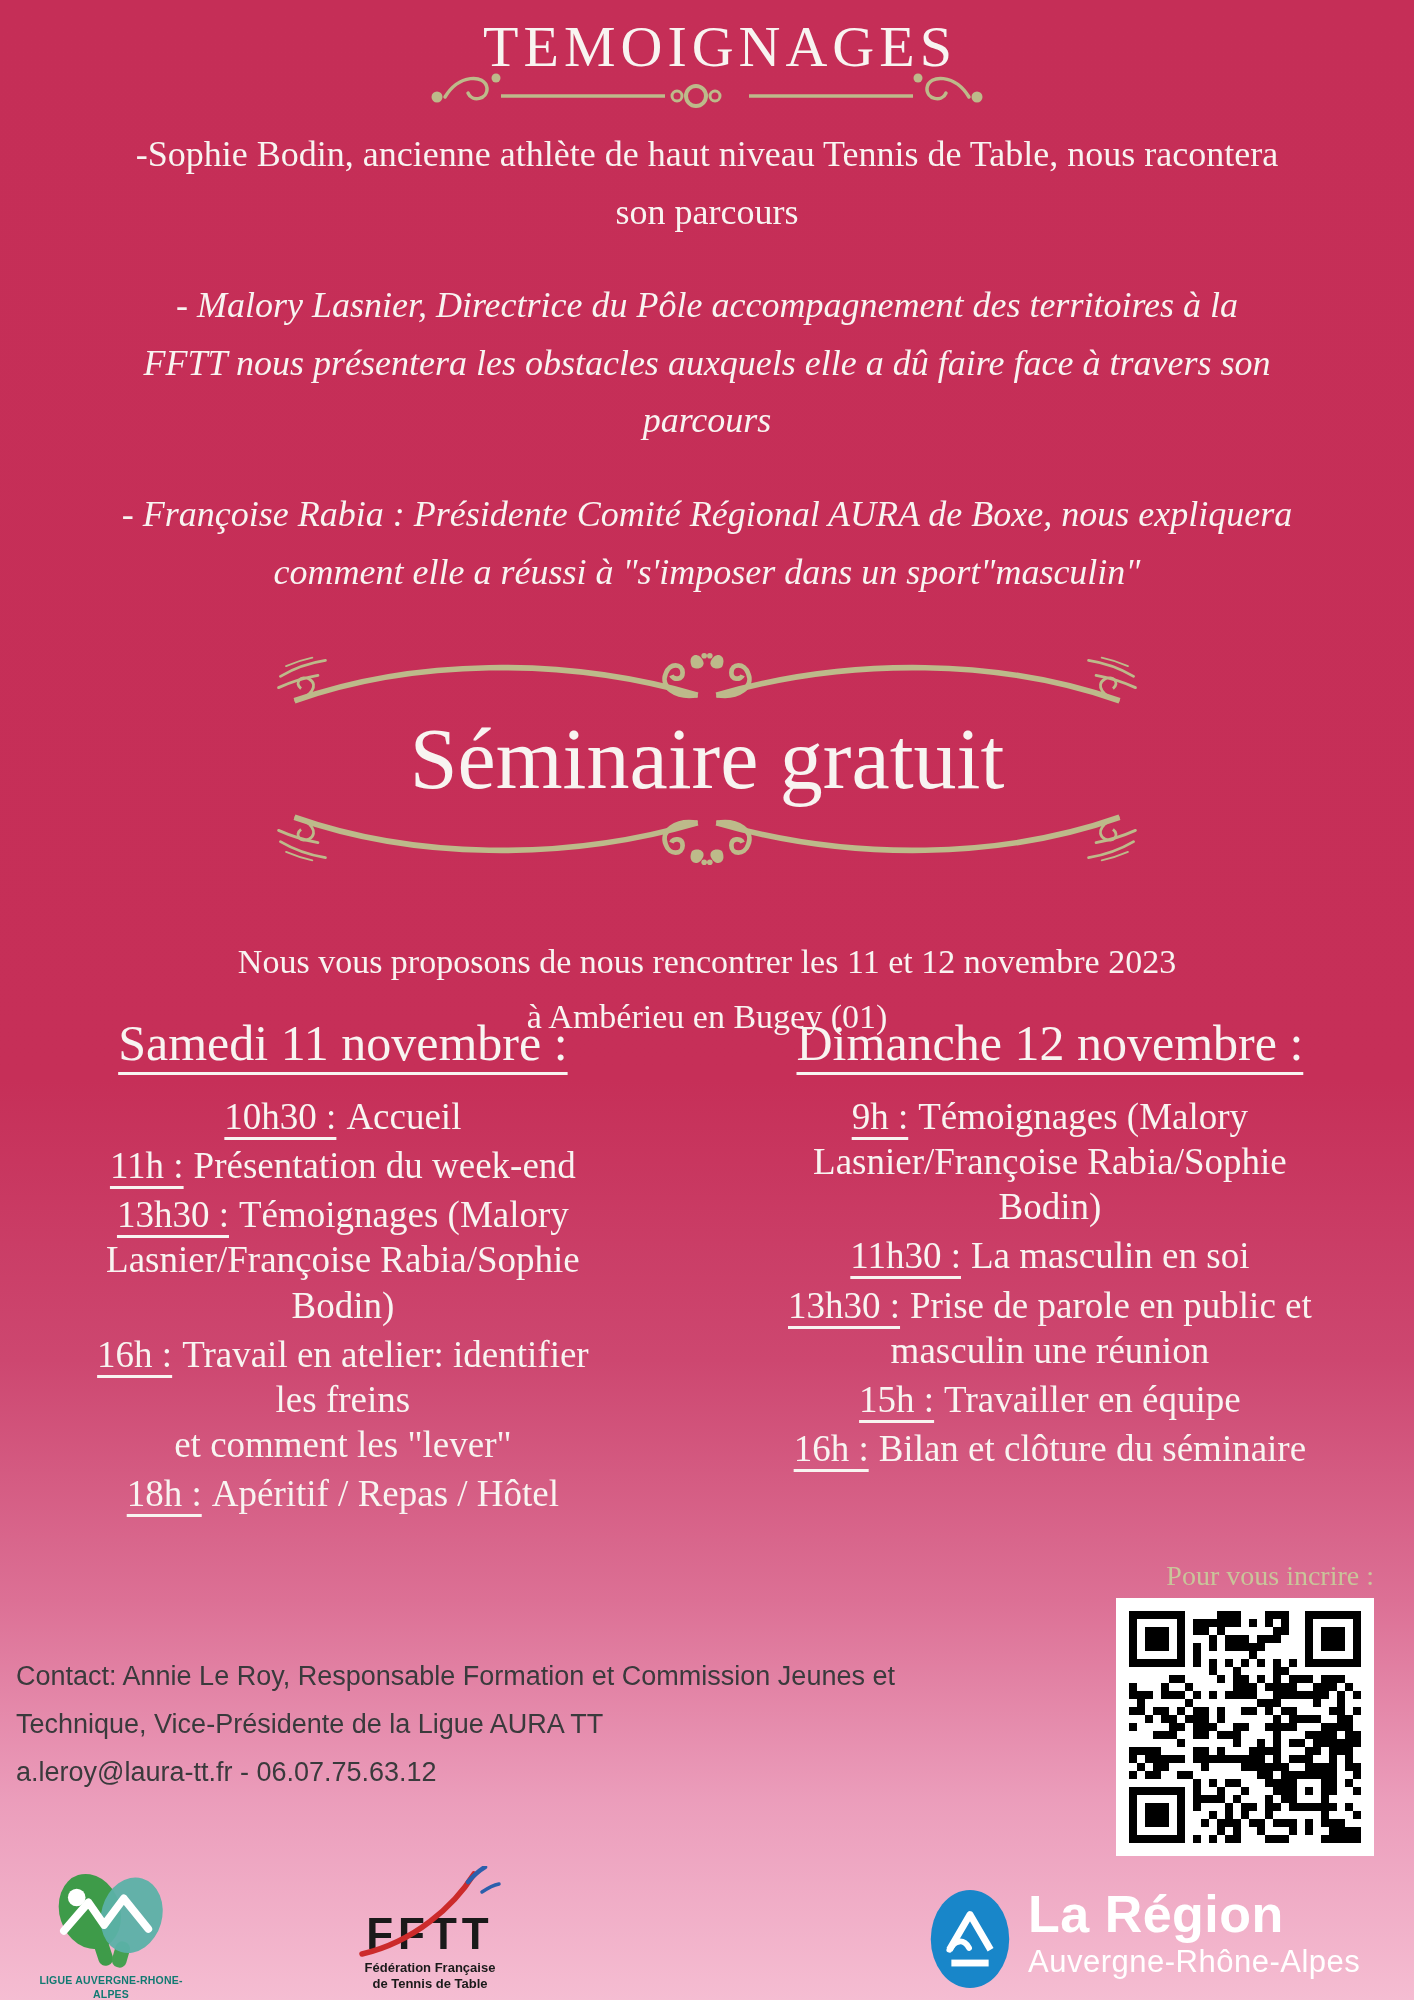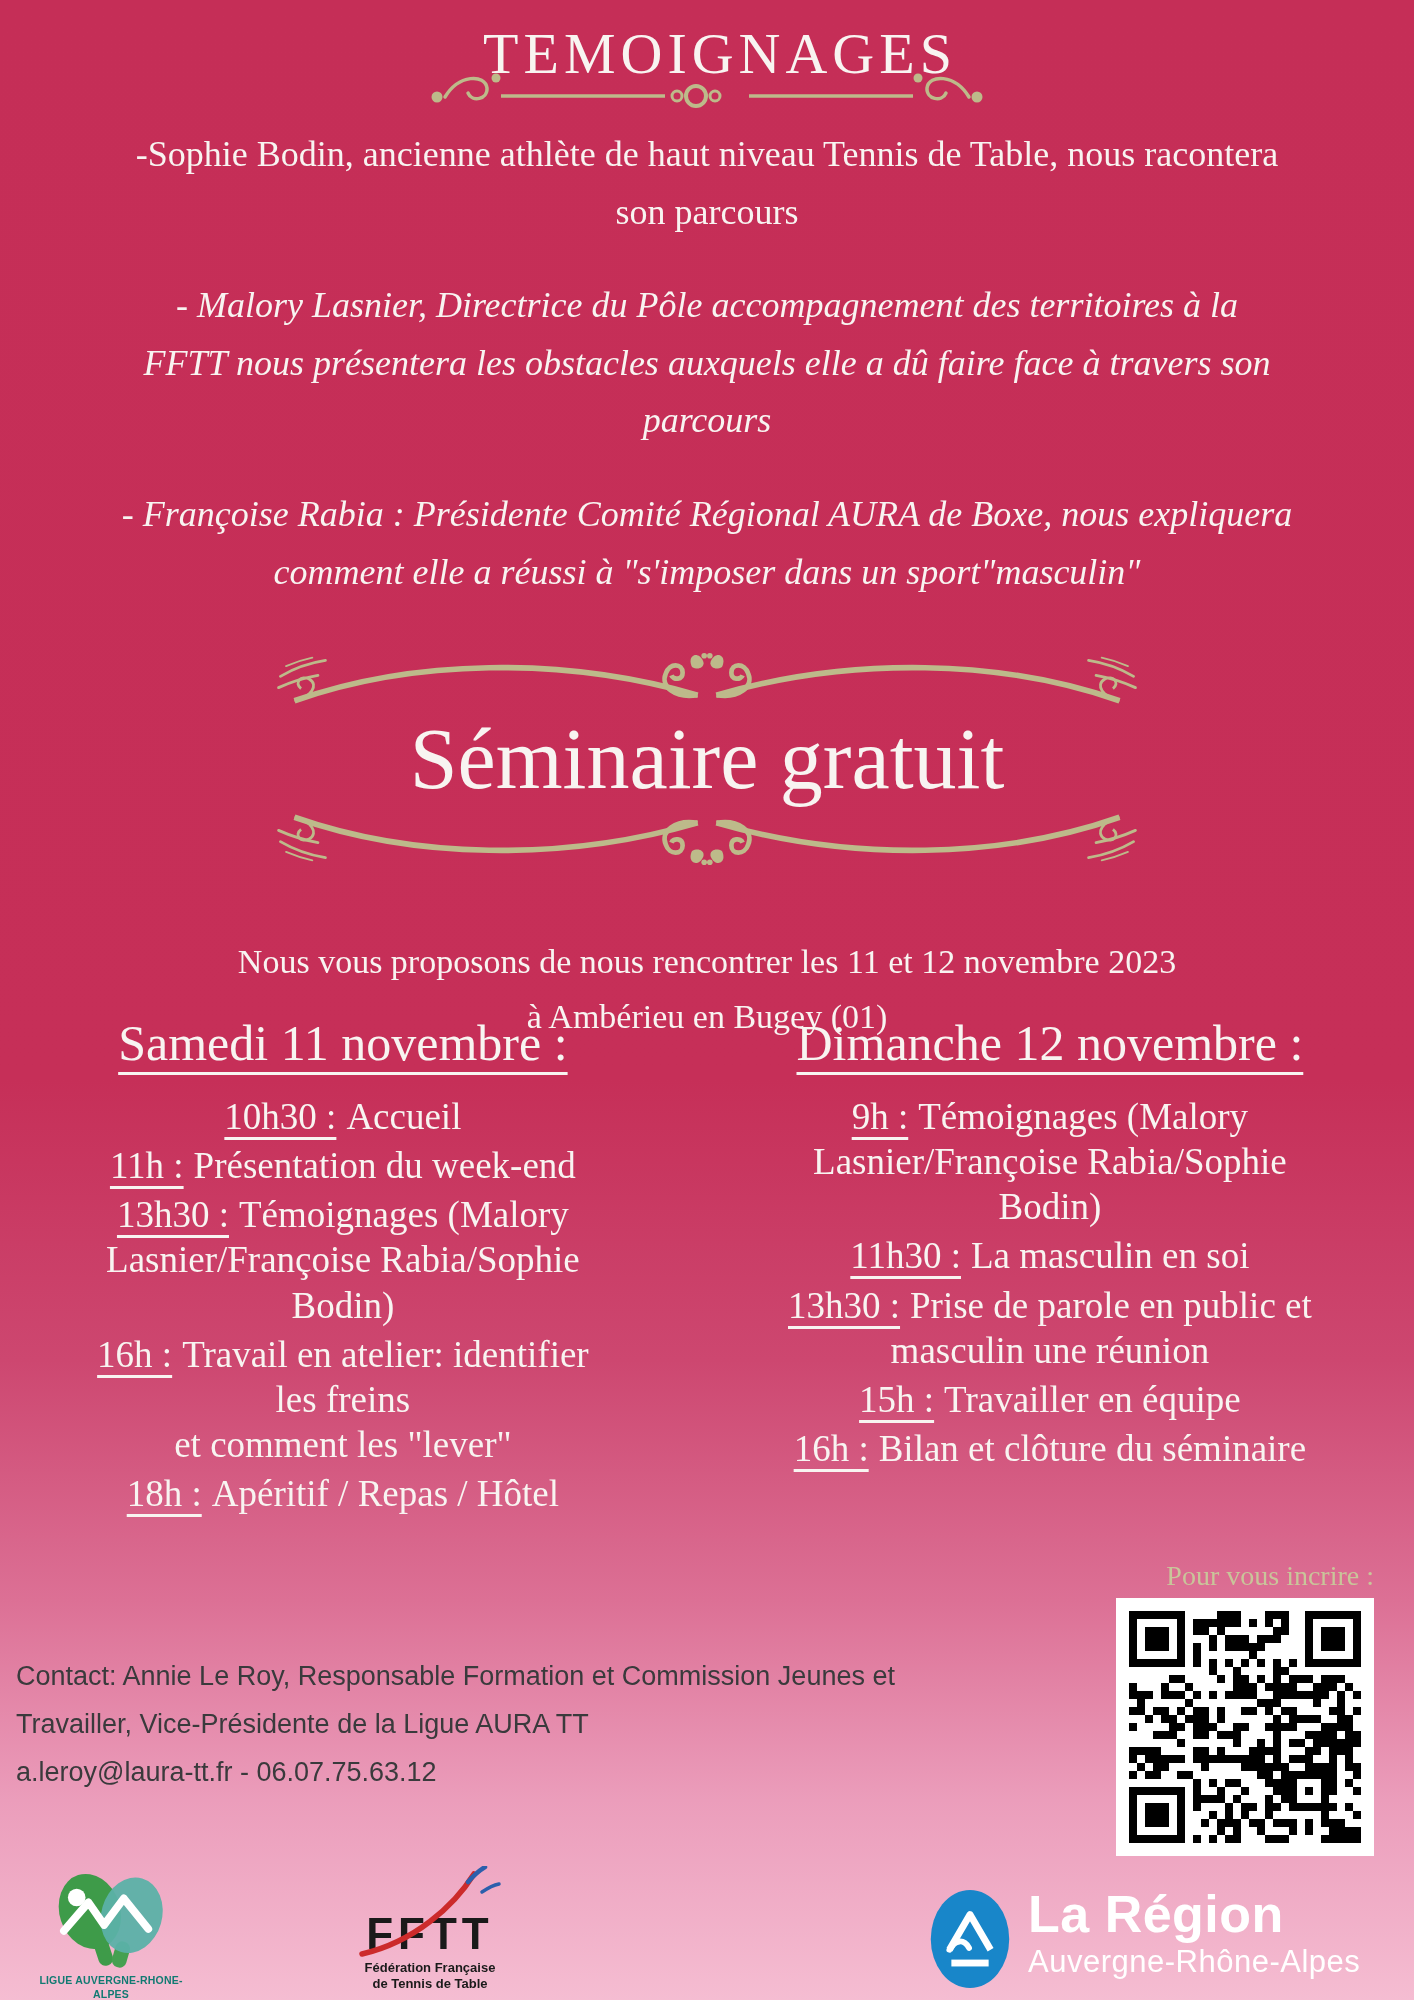--- a/index.html
+++ b/index.html
@@ -12,21 +12,21 @@
       #C52E57 0%, #C62F58 54%, #CD4770 68%,
       #DC7095 80%, #EB9DBB 90%, #F5BDD2 100%);
     font-family:"Liberation Serif", serif;
     color:#F8F4F1;
   }
   .centered{left:0;right:0;text-align:center;}
   
   .page-title{
     position:absolute;top:8px;
     font-size:58px;font-weight:400;letter-spacing:5px;
-    margin:12px;
+    margin:5px;
     padding-left:26px;
   }
   .title-divider{position:absolute;top:66px;left:50%;transform:translateX(-50%);}
   
   .intro{position:absolute;top:126px;left:0;right:0;text-align:center;}
   .intro p{
     margin:0 auto;max-width:1400px;
     font-size:36px;line-height:1.6;white-space:pre-line;
   }
   .intro p + p{margin-top:36px;font-style:italic;}
@@ -620,21 +620,21 @@
         <rect x="152" y="224" width="8" height="8"></rect>
         <rect x="192" y="224" width="8" height="8"></rect>
         <rect x="200" y="224" width="8" height="8"></rect>
         <rect x="208" y="224" width="8" height="8"></rect>
         <rect x="216" y="224" width="8" height="8"></rect>
         <rect x="224" y="224" width="8" height="8"></rect>
       </svg></div>
 
   <div class="contact">
     <div>Contact: Annie Le Roy, Responsable Formation et Commission Jeunes et</div>
-    <div>Travailler, Vice-Présidente de la Ligue AURA TT</div>
+    <div>Technique, Vice-Présidente de la Ligue AURA TT</div>
     <div>a.leroy@laura-tt.fr - 06.07.75.63.12</div>
   </div>
 
   <div class="ligue">
     <svg width="150" height="98" viewBox="0 0 150 100" fill="none">
       <g transform="rotate(-18 55 45)">
         <rect x="48" y="68" width="15" height="30" rx="7" fill="#3E9B49"></rect>
         <ellipse cx="55" cy="40" rx="31" ry="39" fill="#3E9B49"></ellipse>
       </g>
       <g transform="rotate(16 95 48)">

